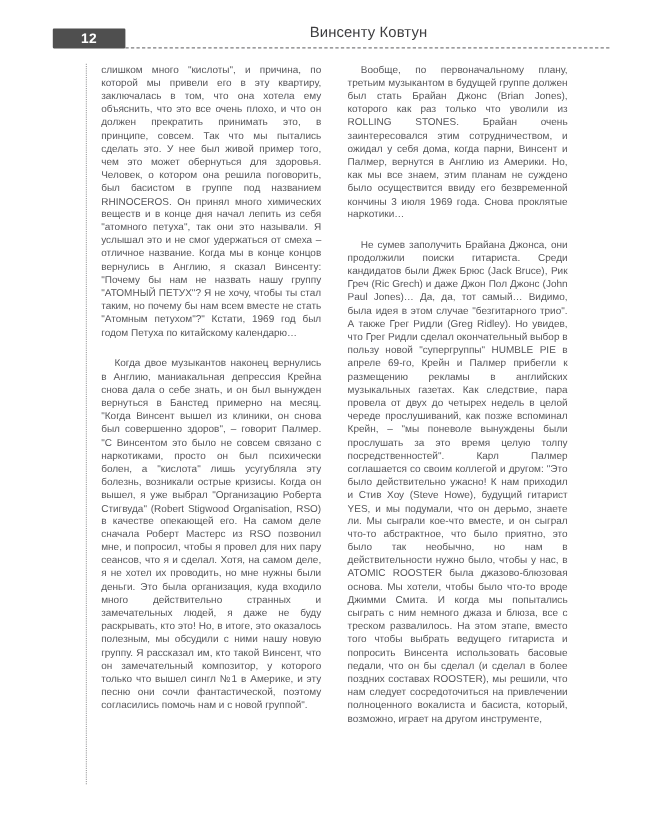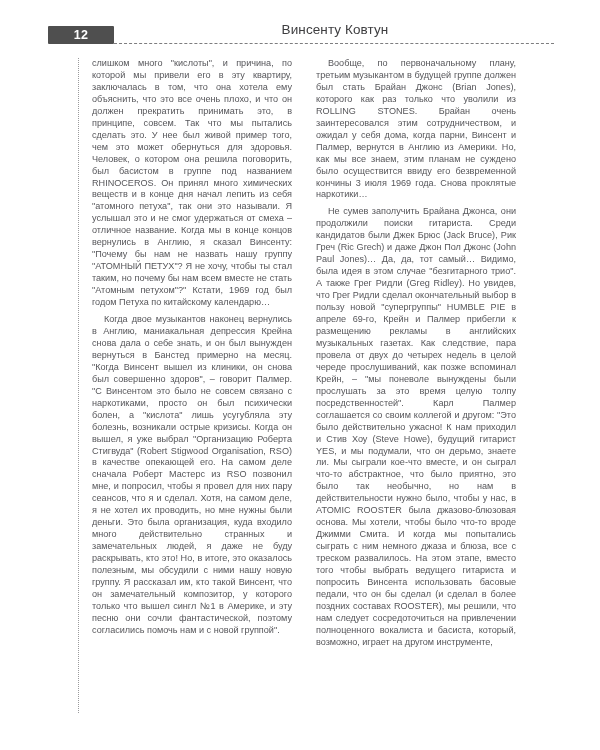--- a/index.html
+++ b/index.html
@@ -99,21 +99,21 @@
     color: #56565a;
   }
   .col p {
     margin: 0;
     text-indent: 12px;
   }
   .col p.noindent {
     text-indent: 0;
   }
   .col p + p {
-    margin-top: 5px;
+    margin-top: 16px;
   }
 </style>
 </head>
 <body>
 
 <div class="page">
 
   <div class="header">
     <div class="folio-box">
       <div class="folio-num">12</div>

